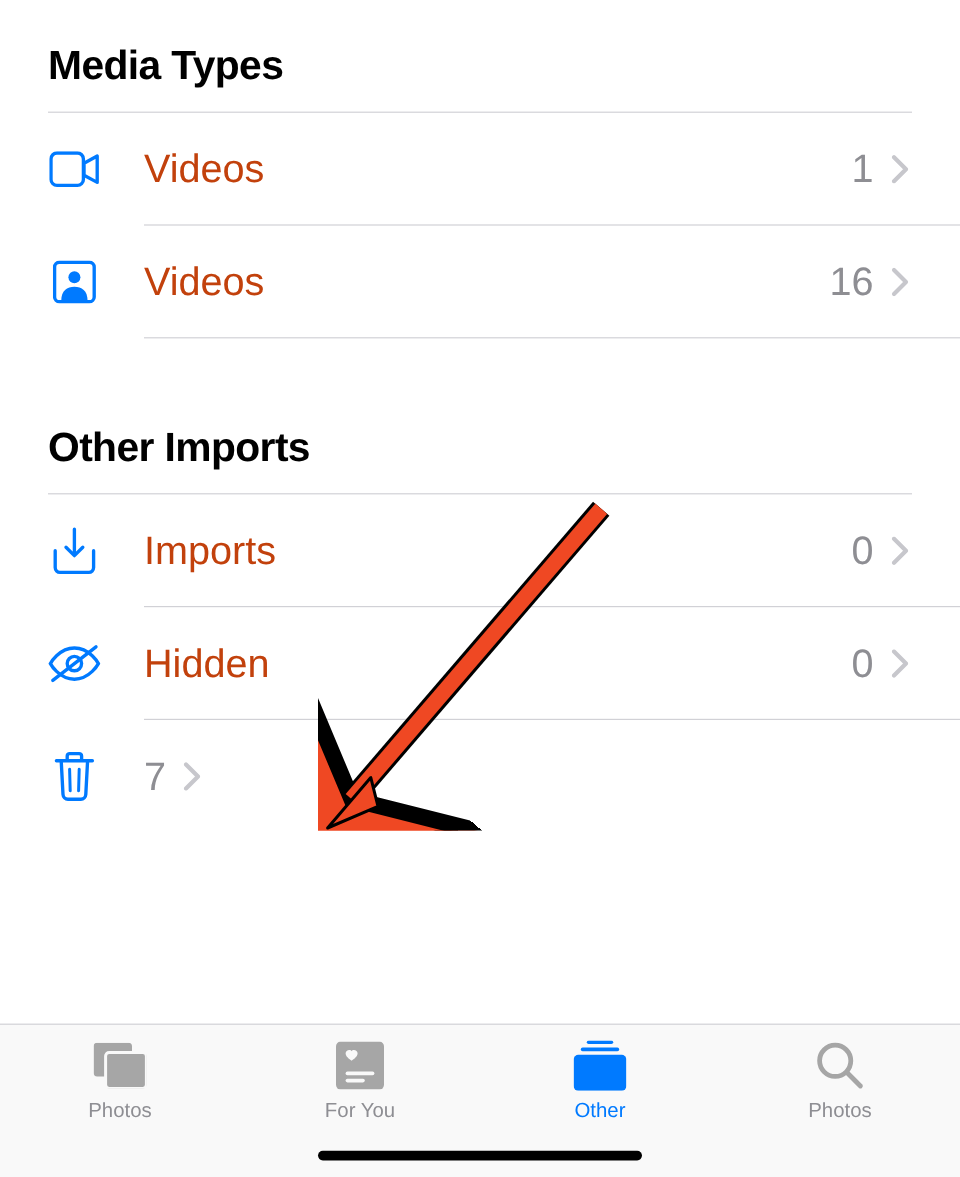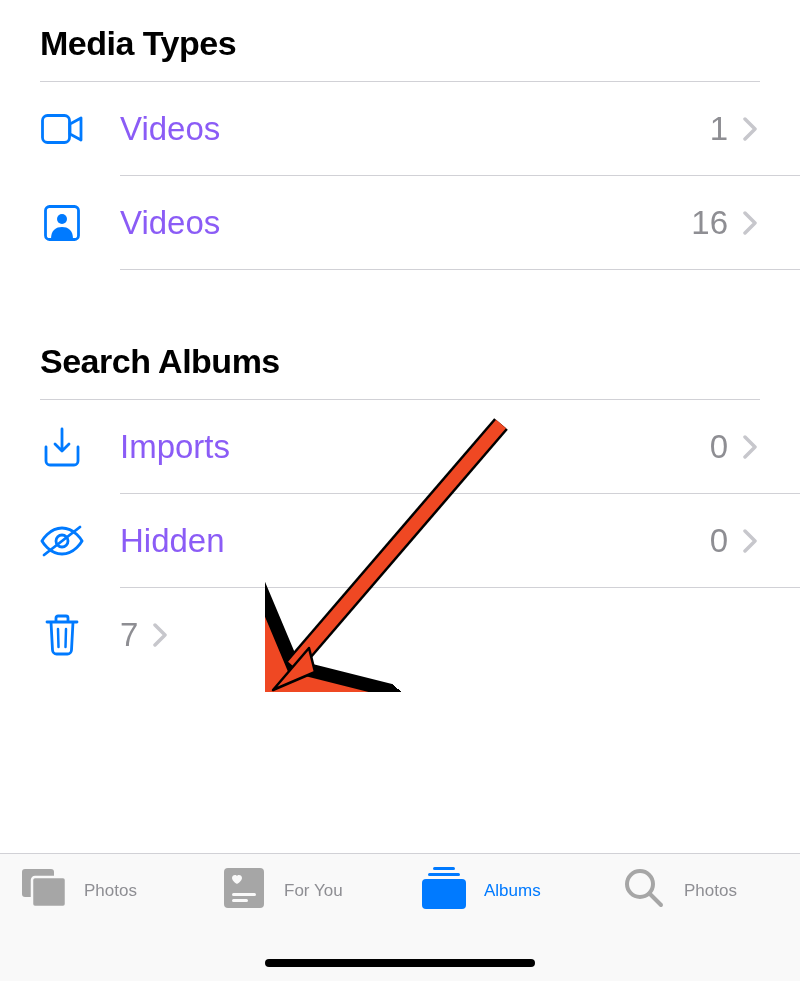--- a/index.html
+++ b/index.html
@@ -9,21 +9,21 @@
     }
     body {
       font-family: -apple-system, BlinkMacSystemFont, "Helvetica Neue", sans-serif;
       background: #ffffff;
       width: 800px;
       height: 981px;
       position: relative;
       overflow: hidden;
     }
     .content {
-      padding: 0 40px;
+      padding: 12px 40px;
       width: 100%;
     }
     .section-header {
       font-size: 34px;
       font-weight: 700;
       color: #000000;
       padding: 24px 0 18px 0;
       letter-spacing: -0.5px;
     }
     .section {
@@ -46,21 +46,21 @@
       height: 44px;
       display: flex;
       align-items: center;
       justify-content: center;
       margin-right: 36px;
       flex-shrink: 0;
     }
     .row-label {
       font-size: 33px;
       font-weight: 400;
-      color: #8b5cf6;
+      color: #c2410c;
       flex: 1;
     }
     .row-count {
       font-size: 33px;
       font-weight: 400;
       color: #8e8e93;
       margin-right: 12px;
     }
     .row-chevron {
       width: 20px;
@@ -85,27 +85,26 @@
       height: 128px;
       background: #f9f9f9;
       border-top: 1px solid #d1d1d6;
       display: flex;
       justify-content: space-around;
       align-items: flex-start;
       padding-top: 12px;
     }
     .tab-item {
       display: flex;
-      flex-direction: row;
+      flex-direction: column;
       align-items: center;
       justify-content: flex-start;
       cursor: pointer;
       padding: 0 20px;
       width: 25%;
-      gap: 16px;
     }
     .tab-icon {
       width: 48px;
       height: 44px;
       display: flex;
       align-items: center;
       justify-content: center;
       margin-bottom: 6px;
     }
     .tab-label {
@@ -171,21 +170,21 @@
         <svg width="14" height="24" viewBox="0 0 14 24" fill="none">
           <path d="M2 2 L12 12 L2 22" stroke="#c7c7cc" stroke-width="3.5" fill="none" stroke-linecap="round" stroke-linejoin="round"></path>
         </svg>
       </div>
       <div class="row-divider"></div>
     </div>
 
   </div>
 
   <div class="section">
-    <div class="section-header">Search Albums</div>
+    <div class="section-header">Other Imports</div>
     <div class="section-divider"></div>
 
     <div class="row">
       <div class="row-icon">
         <svg width="36" height="40" viewBox="0 0 36 40" fill="none">
           <path d="M18 2 L18 24 M18 24 L11 17 M18 24 L25 17" stroke="#007aff" stroke-width="2.8" fill="none" stroke-linecap="round" stroke-linejoin="round"></path>
           <path d="M2 20 L2 34 C2 36.2 3.8 38 6 38 L30 38 C32.2 38 34 36.2 34 34 L34 20" stroke="#007aff" stroke-width="2.8" fill="none" stroke-linecap="round"></path>
         </svg>
       </div>
       <div class="row-label">Imports</div>
@@ -275,21 +274,21 @@
   </div>
 
   <div class="tab-item active">
     <div class="tab-icon">
       <svg width="44" height="42" viewBox="0 0 44 42" fill="none">
         <rect x="11" y="0" width="22" height="3" rx="1.5" fill="#007aff"></rect>
         <rect x="6" y="6" width="32" height="3" rx="1.5" fill="#007aff"></rect>
         <rect x="0" y="12" width="44" height="30" rx="4" fill="#007aff"></rect>
       </svg>
     </div>
-    <div class="tab-label">Albums</div>
+    <div class="tab-label">Other</div>
   </div>
 
   <div class="tab-item">
     <div class="tab-icon">
       <svg width="40" height="40" viewBox="0 0 40 40" fill="none">
         <circle cx="16" cy="16" r="13" stroke="#a6a6a6" stroke-width="4" fill="none"></circle>
         <line x1="26" y1="26" x2="37" y2="37" stroke="#a6a6a6" stroke-width="4" stroke-linecap="round"></line>
       </svg>
     </div>
     <div class="tab-label">Photos</div>

